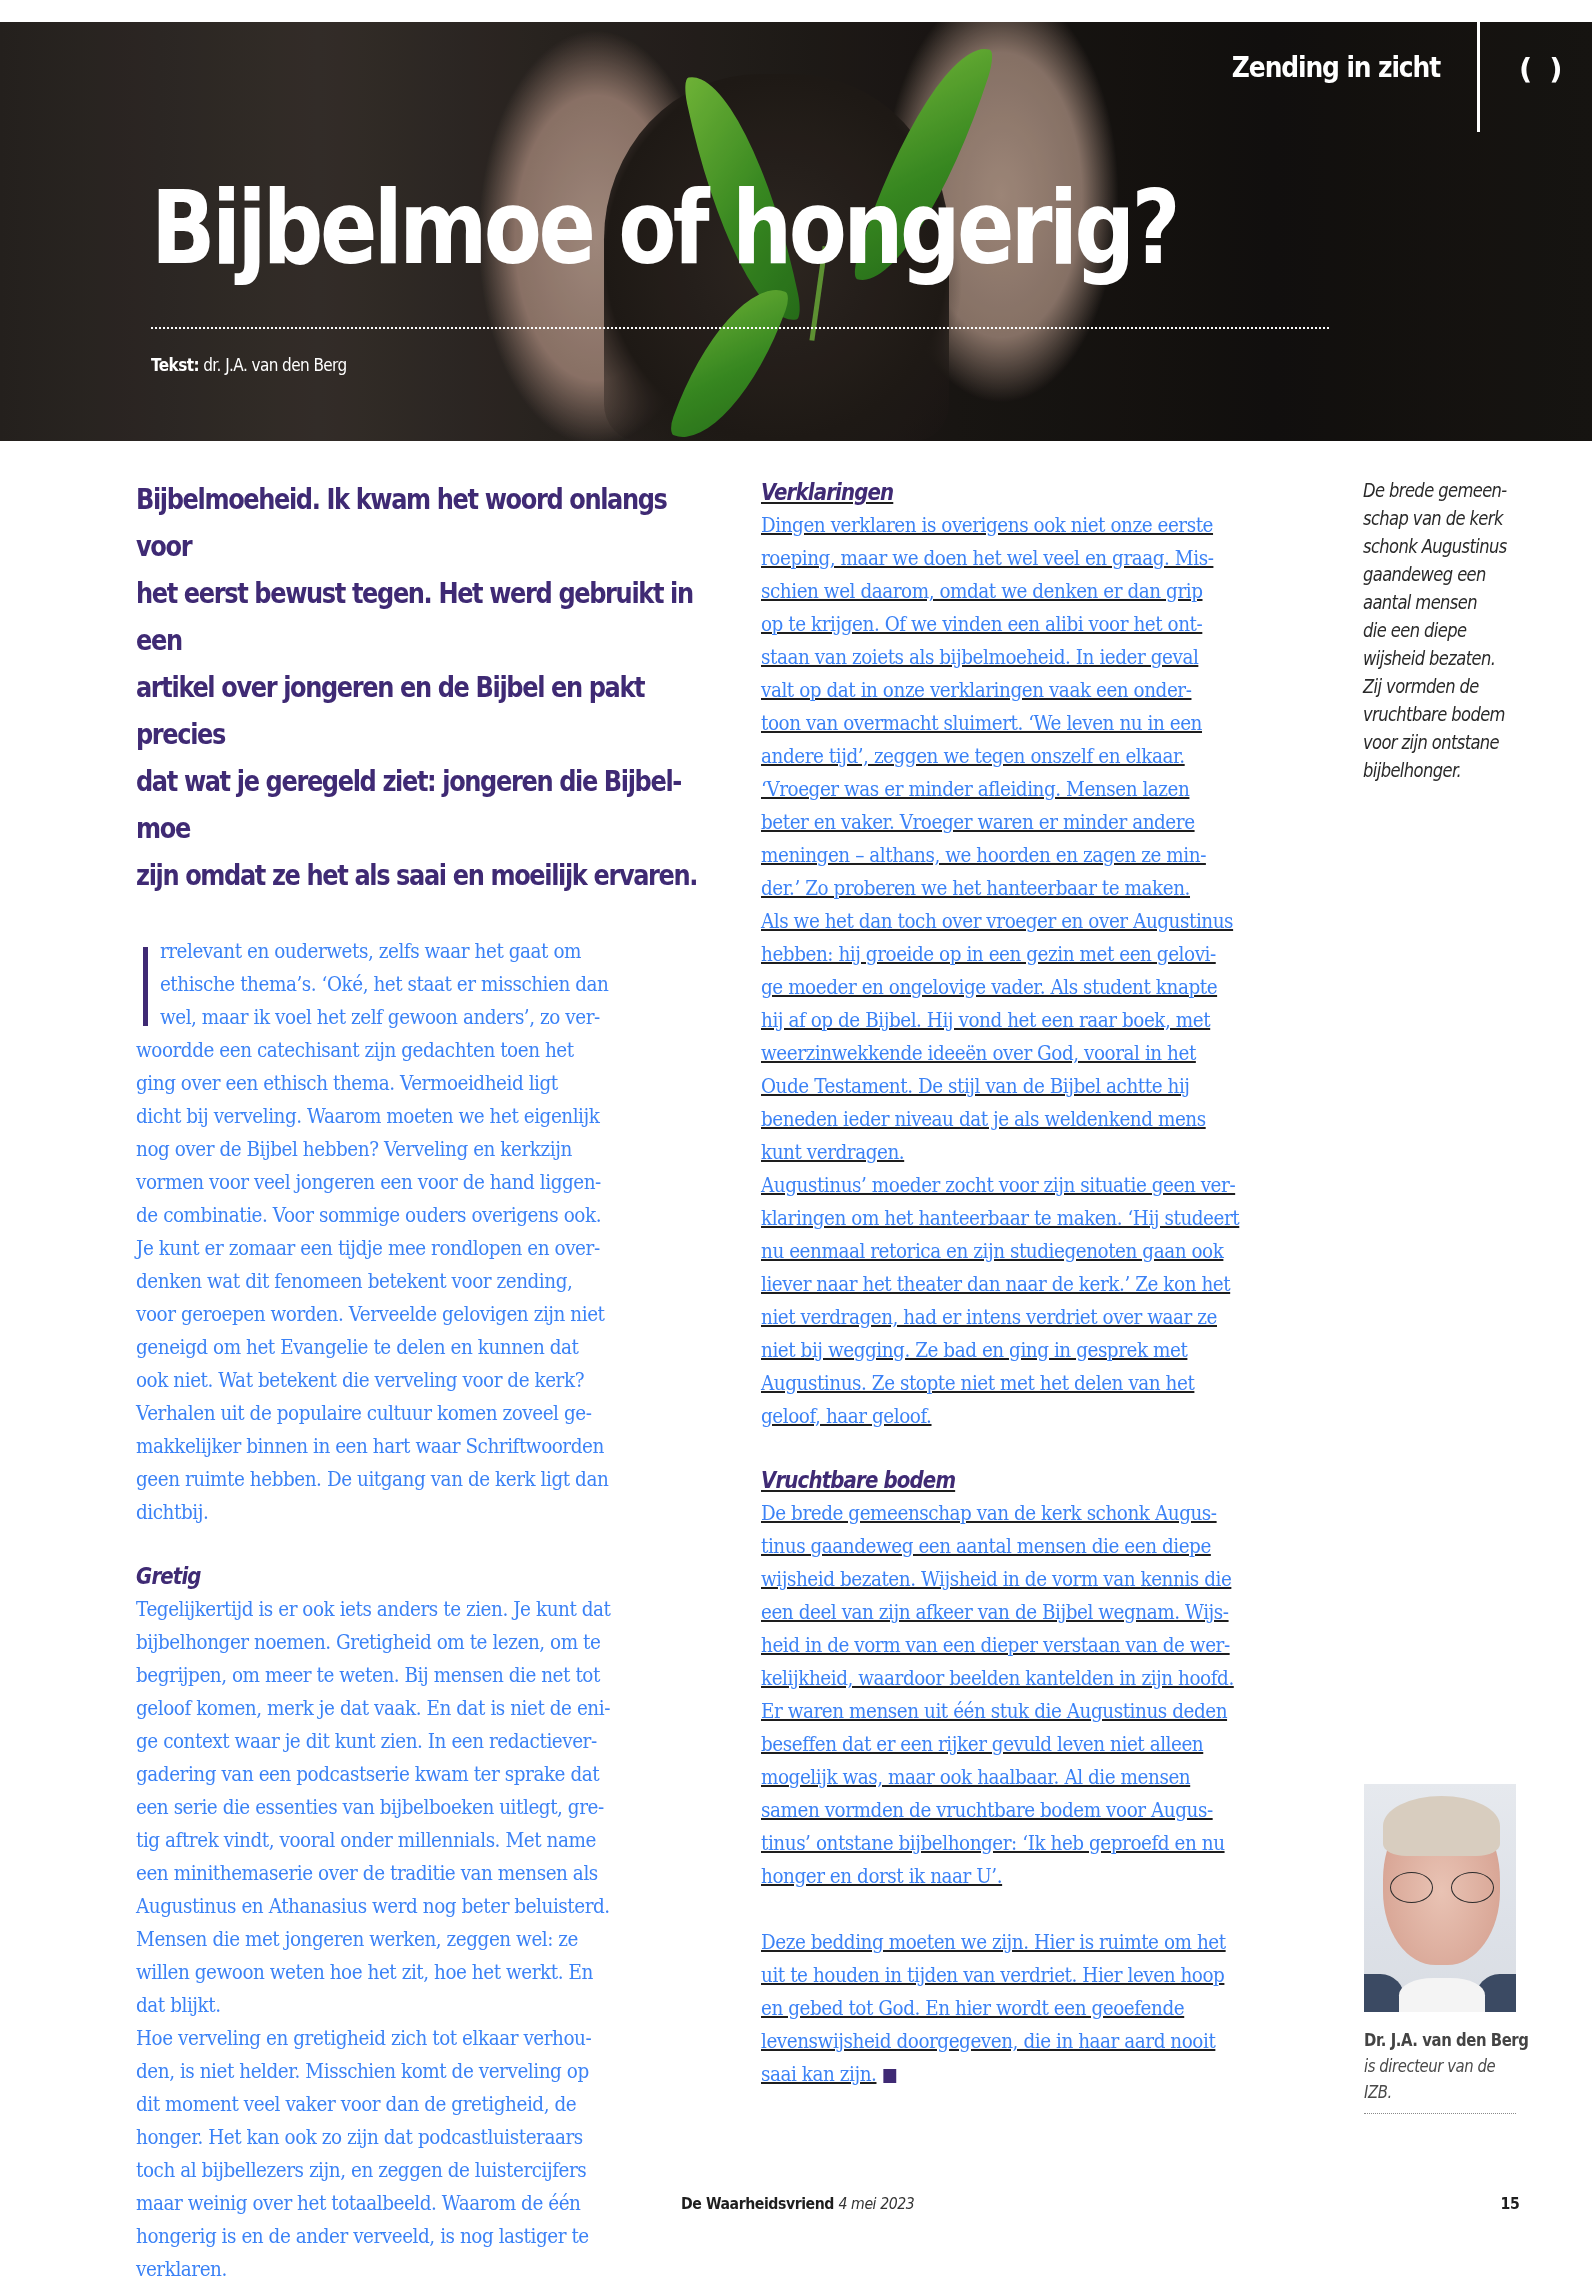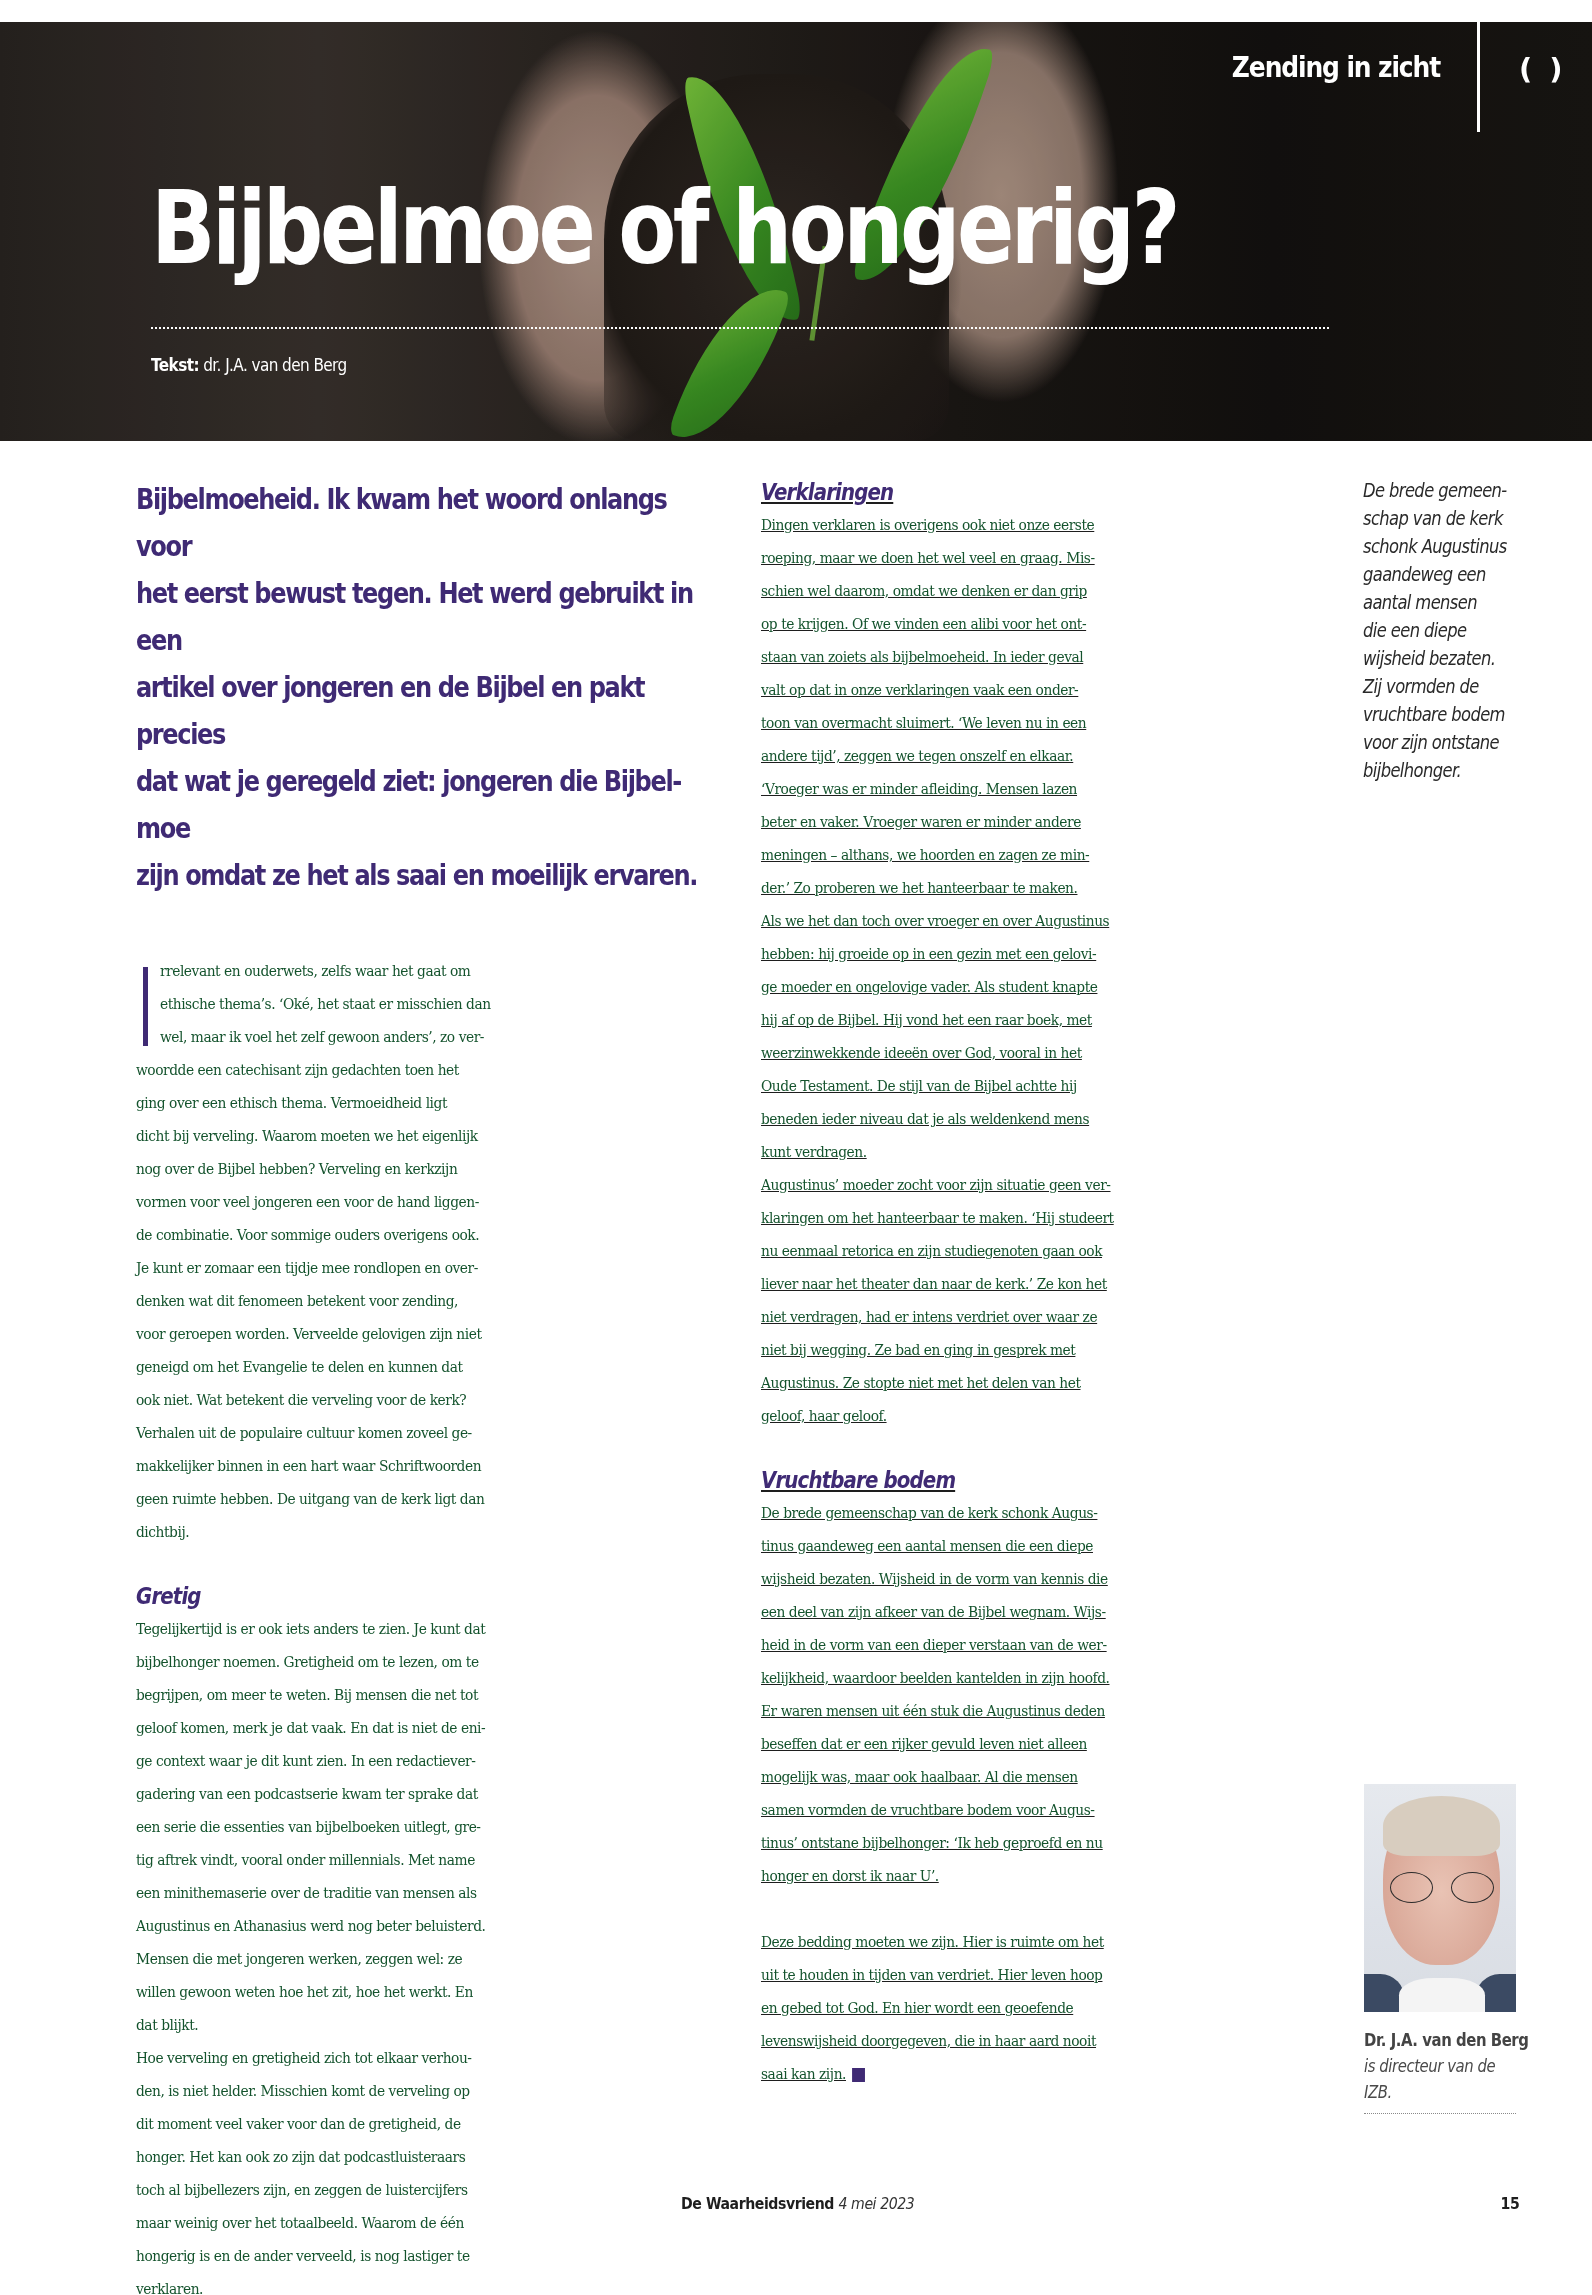--- a/index.html
+++ b/index.html
@@ -50,23 +50,23 @@
   
   .col { position: absolute; top: 476px; }
   .col1 { left: 136px; width: 570px; }
   .col2 { left: 761px; width: 570px; text-decoration: underline; }
   .col3 { left: 1363px; width: 160px; }
 
   .intro {
     font-family: "DejaVu Sans", sans-serif; font-weight: bold; color: #3f2a74; font-size: 28px; line-height: 47px;
     letter-spacing: -1.6px; transform: scaleX(0.86); transform-origin: left top; width: 673px;
   }
-  .body-text { font-family: "DejaVu Serif", serif; font-size: 15px; line-height: 33px; color: #14532d; letter-spacing: -0.5px; }
+  .body-text { font-family: "DejaVu Serif", serif; font-size: 20px; line-height: 33px; color: #3b82f6; letter-spacing: -0.5px; }
   .body-text .line { display: block; white-space: nowrap; transform: scaleX(0.92); transform-origin: left center; }
-  .dropcap-block { position: relative; margin-top: 56px; }
+  .dropcap-block { position: relative; margin-top: 36px; }
   .dropcap-bar { position: absolute; left: 7px; top: 12px; width: 5.2px; height: 79px; background: #3f2a74; }
   .indent { padding-left: 26px; }
 
   .subhead {
     font-family: "DejaVu Sans", sans-serif; font-style: italic; font-weight: bold; color: #3f2a74; font-size: 23px;
     line-height: 33px; letter-spacing: -1px; transform: scaleX(0.86); transform-origin: left center; white-space: nowrap;
   }
   .gap { height: 31px; }
 
   .end-square { display: inline-block; width: 14px; height: 14px; background: #3f2a74; margin-left: 7px; vertical-align: middle; }

